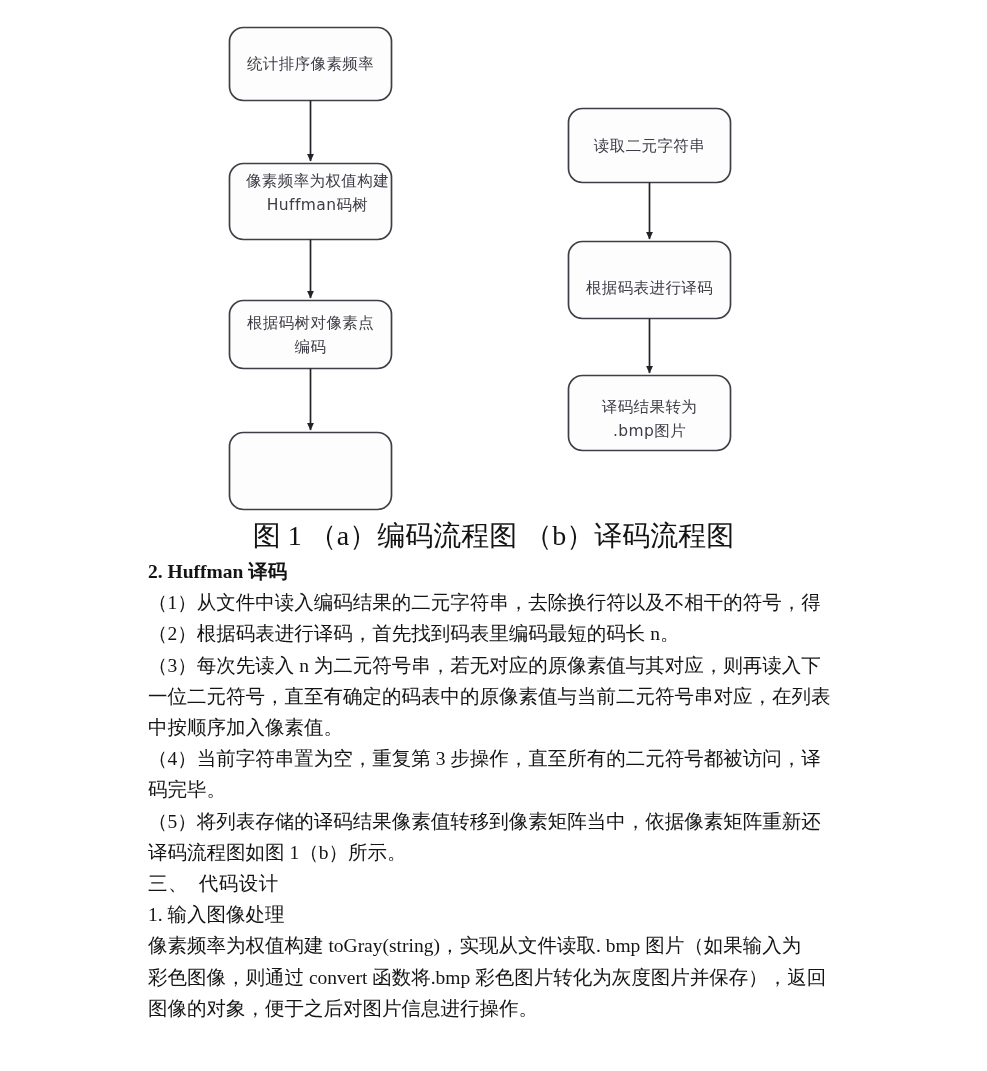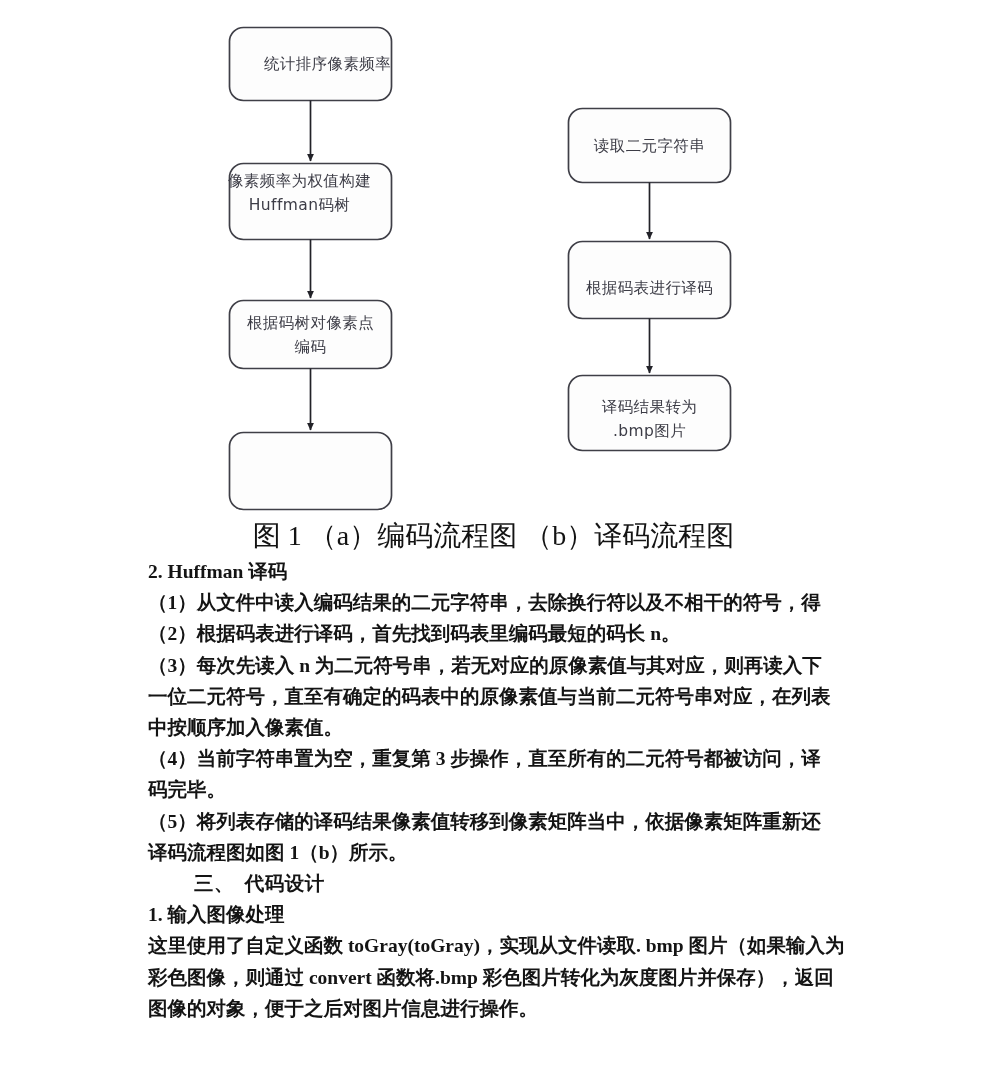--- a/index.html
+++ b/index.html
@@ -69,29 +69,27 @@
     left: 148px;
     top: 556px;
     width: 700px;
   }
   .ln {
     font-size: 19.5px;
     line-height: 31.2px;
     color: #141414;
     white-space: pre;
     font-family: "Liberation Serif", "DejaVu Serif", serif;
-    font-weight: bold;
   }
   .ln.bold {
     font-weight: bold;
   }
   .ln.heading3 {
-    font-weight: bold;
+    font-weight: normal;
     letter-spacing: 0.5px;
-    margin-left: 46px;
   }
 </style>
 </head>
 <body>
 
 <div id="page">
 
   <div id="figure">
 
     <svg width="987" height="520" viewBox="0 0 987 520">
@@ -115,22 +113,22 @@
       <g>
         <rect x="568.5" y="108.5" width="162" height="74" rx="14" ry="14" fill="#fdfdfd" stroke="#3f3f47" stroke-width="1.7"></rect>
         <rect x="568.5" y="241.5" width="162" height="77" rx="14" ry="14" fill="#fdfdfd" stroke="#3f3f47" stroke-width="1.7"></rect>
         <rect x="568.5" y="375.5" width="162" height="75" rx="14" ry="14" fill="#fdfdfd" stroke="#3f3f47" stroke-width="1.7"></rect>
 
         <line x1="649.5" y1="182.5" x2="649.5" y2="239" stroke="#222228" stroke-width="1.7" marker-end="url(#arrowhead)"></line>
         <line x1="649.5" y1="318.5" x2="649.5" y2="373" stroke="#222228" stroke-width="1.7" marker-end="url(#arrowhead)"></line>
       </g>
     </svg>
 
-    <div class="fc-box-label" style="left:229px; top:27px; width:163px; height:74px;padding-left:17px;">统计排序像素频率</div>
-    <div class="fc-box-label" style="left:218px; top:163px; width:163px; height:60px;">像素频率为权值构建
+    <div class="fc-box-label" style="left:229px; top:27px; width:163px; height:74px;">统计排序像素频率</div>
+    <div class="fc-box-label" style="left:236px; top:163px; width:163px; height:60px;">像素频率为权值构建
 Huffman码树</div>
     <div class="fc-box-label" style="left:229px; top:300px; width:163px; height:69px;">根据码树对像素点
 编码</div>
 
     <div class="fc-box-label" style="left:568px; top:108px; width:163px; height:75px;text-align:center;">读取二元字符串</div>
     <div class="fc-box-label" style="left:568px; top:241px; width:163px; height:78px;margin-top:8px;">根据码表进行译码</div>
     <div class="fc-box-label" style="left:568px; top:375px; width:163px; height:88px;">译码结果转为
 .bmp图片</div>
   </div>
 
@@ -142,18 +140,18 @@
       <div class="ln">（2）根据码表进行译码，首先找到码表里编码最短的码长 n。</div>
       <div class="ln">（3）每次先读入 n 为二元符号串，若无对应的原像素值与其对应，则再读入下</div>
       <div class="ln">一位二元符号，直至有确定的码表中的原像素值与当前二元符号串对应，在列表</div>
       <div class="ln">中按顺序加入像素值。</div>
       <div class="ln">（4）当前字符串置为空，重复第 3 步操作，直至所有的二元符号都被访问，译</div>
       <div class="ln">码完毕。</div>
       <div class="ln">（5）将列表存储的译码结果像素值转移到像素矩阵当中，依据像素矩阵重新还</div>
       <div class="ln">译码流程图如图 1（b）所示。</div>
       <div class="ln heading3">三、  代码设计</div>
       <div class="ln">1. 输入图像处理</div>
-      <div class="ln">这里使用了自定义函数 toGray(toGray)，实现从文件读取. bmp 图片（如果输入为</div>
+      <div class="ln">像素频率为权值构建 toGray(string)，实现从文件读取. bmp 图片（如果输入为</div>
       <div class="ln">彩色图像，则通过 convert 函数将.bmp 彩色图片转化为灰度图片并保存），返回</div>
       <div class="ln">图像的对象，便于之后对图片信息进行操作。</div>
     </div>
 
 </div>
 
 </body></html>

